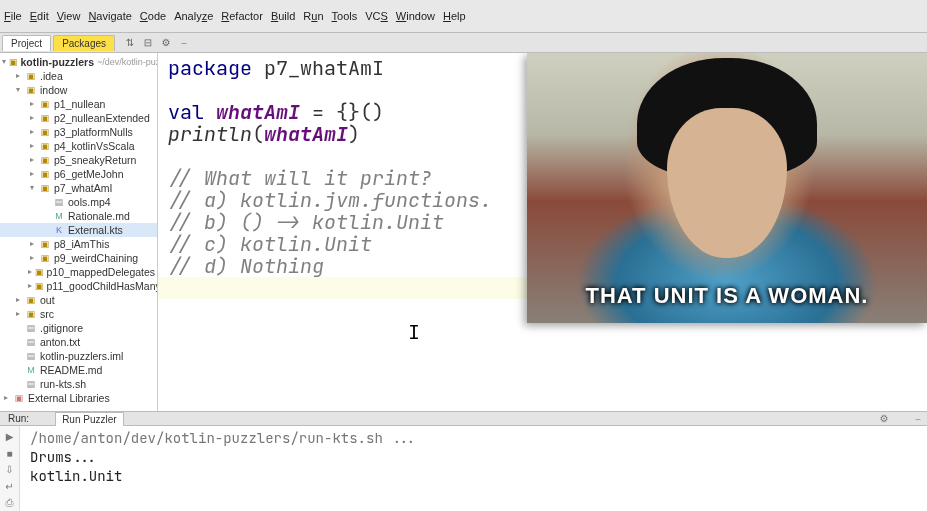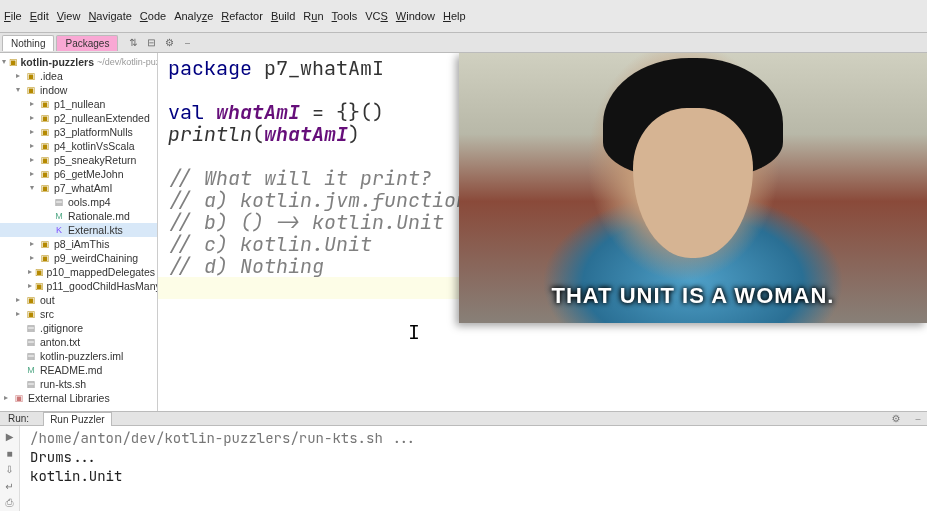--- a/index.html
+++ b/index.html
@@ -34,21 +34,21 @@
     background: #e4e4e4;
     border-bottom: 1px solid #bbb;
     display: flex;
     align-items: center;
     padding: 0 2px;
     gap: 2px;
     font-size: 10px;
   }
   .tooltab {
     padding: 2px 8px;
-    background: #f9a8d4;
+    background: #fde047;
     border: 1px solid #bbb;
     border-bottom: none;
     border-radius: 2px 2px 0 0;
   }
   .tooltab.active { background: #fff; }
   .tool-icons { margin-left: 6px; display:flex; gap:4px; }
   .tool-icons span { width:14px; height:14px; display:flex; align-items:center; justify-content:center; color:#666; }
 
   
   .main {
@@ -96,21 +96,21 @@
   .pkg { color:#333; }
   .func { font-style:italic; }
   .comment { color:#808080; font-style:italic; }
   .hl-line { background:#fdfde7; display:block; margin:0 -10px; padding:0 10px; min-height:22px;}
   .caret-mark { color:#000; }
 
   
   .thumb {
     position:absolute;
     top:0; right:0;
-    width:468px; height:270px;
+    width:400px; height:270px;
     background: linear-gradient(180deg,#77a 0%,#557 40%,#3b6e8a 100%);
     box-shadow: -3px 3px 8px rgba(0,0,0,.35);
     overflow:hidden;
   }
   .thumb-inner {
     position:absolute; inset:0;
     background:
       radial-gradient(ellipse 160px 200px at 48% 40%, #d3b195 0%, #c19877 35%, rgba(0,0,0,0) 60%),
       radial-gradient(ellipse 200px 120px at 50% 85%, #4fa0c8 0%, #2a6f94 55%, rgba(0,0,0,0) 75%),
       linear-gradient(180deg,#d0d0c0 0%,#b8b8a8 30%,#8a4a3a 55%,#888078 100%);
@@ -141,21 +141,21 @@
   
   .runstrip {
     height:15px;
     background:#e4e4e4;
     border-top:1px solid #bbb;
     border-bottom:1px solid #bbb;
     display:flex;
     align-items:center;
     font-size:10px;
     padding:0 2px;
-    gap:8px;
+    gap:20px;
   }
   .runstrip .rt { padding:1px 6px; }
   .runstrip .rt.active { background:#fff; border:1px solid #bbb; border-bottom:none; }
   .runstrip .spacer { flex:1; }
   .runstrip .gear { color:#777; width:14px; text-align:center; }
 
   
   .console-wrap {
     height:100px;
     display:flex;
@@ -198,21 +198,21 @@
   <span><u>R</u>efactor</span>
   <span><u>B</u>uild</span>
   <span>R<u>u</u>n</span>
   <span><u>T</u>ools</span>
   <span>VC<u>S</u></span>
   <span><u>W</u>indow</span>
   <span><u>H</u>elp</span>
 </div>
 
 <div class="toolrow">
-  <div class="tooltab active">Nothing</div>
+  <div class="tooltab active">Project</div>
   <div class="tooltab">Packages</div>
   <div class="tool-icons">
     <span>⇅</span>
     <span>⊟</span>
     <span>⚙</span>
     <span>⎯</span>
   </div>
 </div>
 
 <div class="main">

